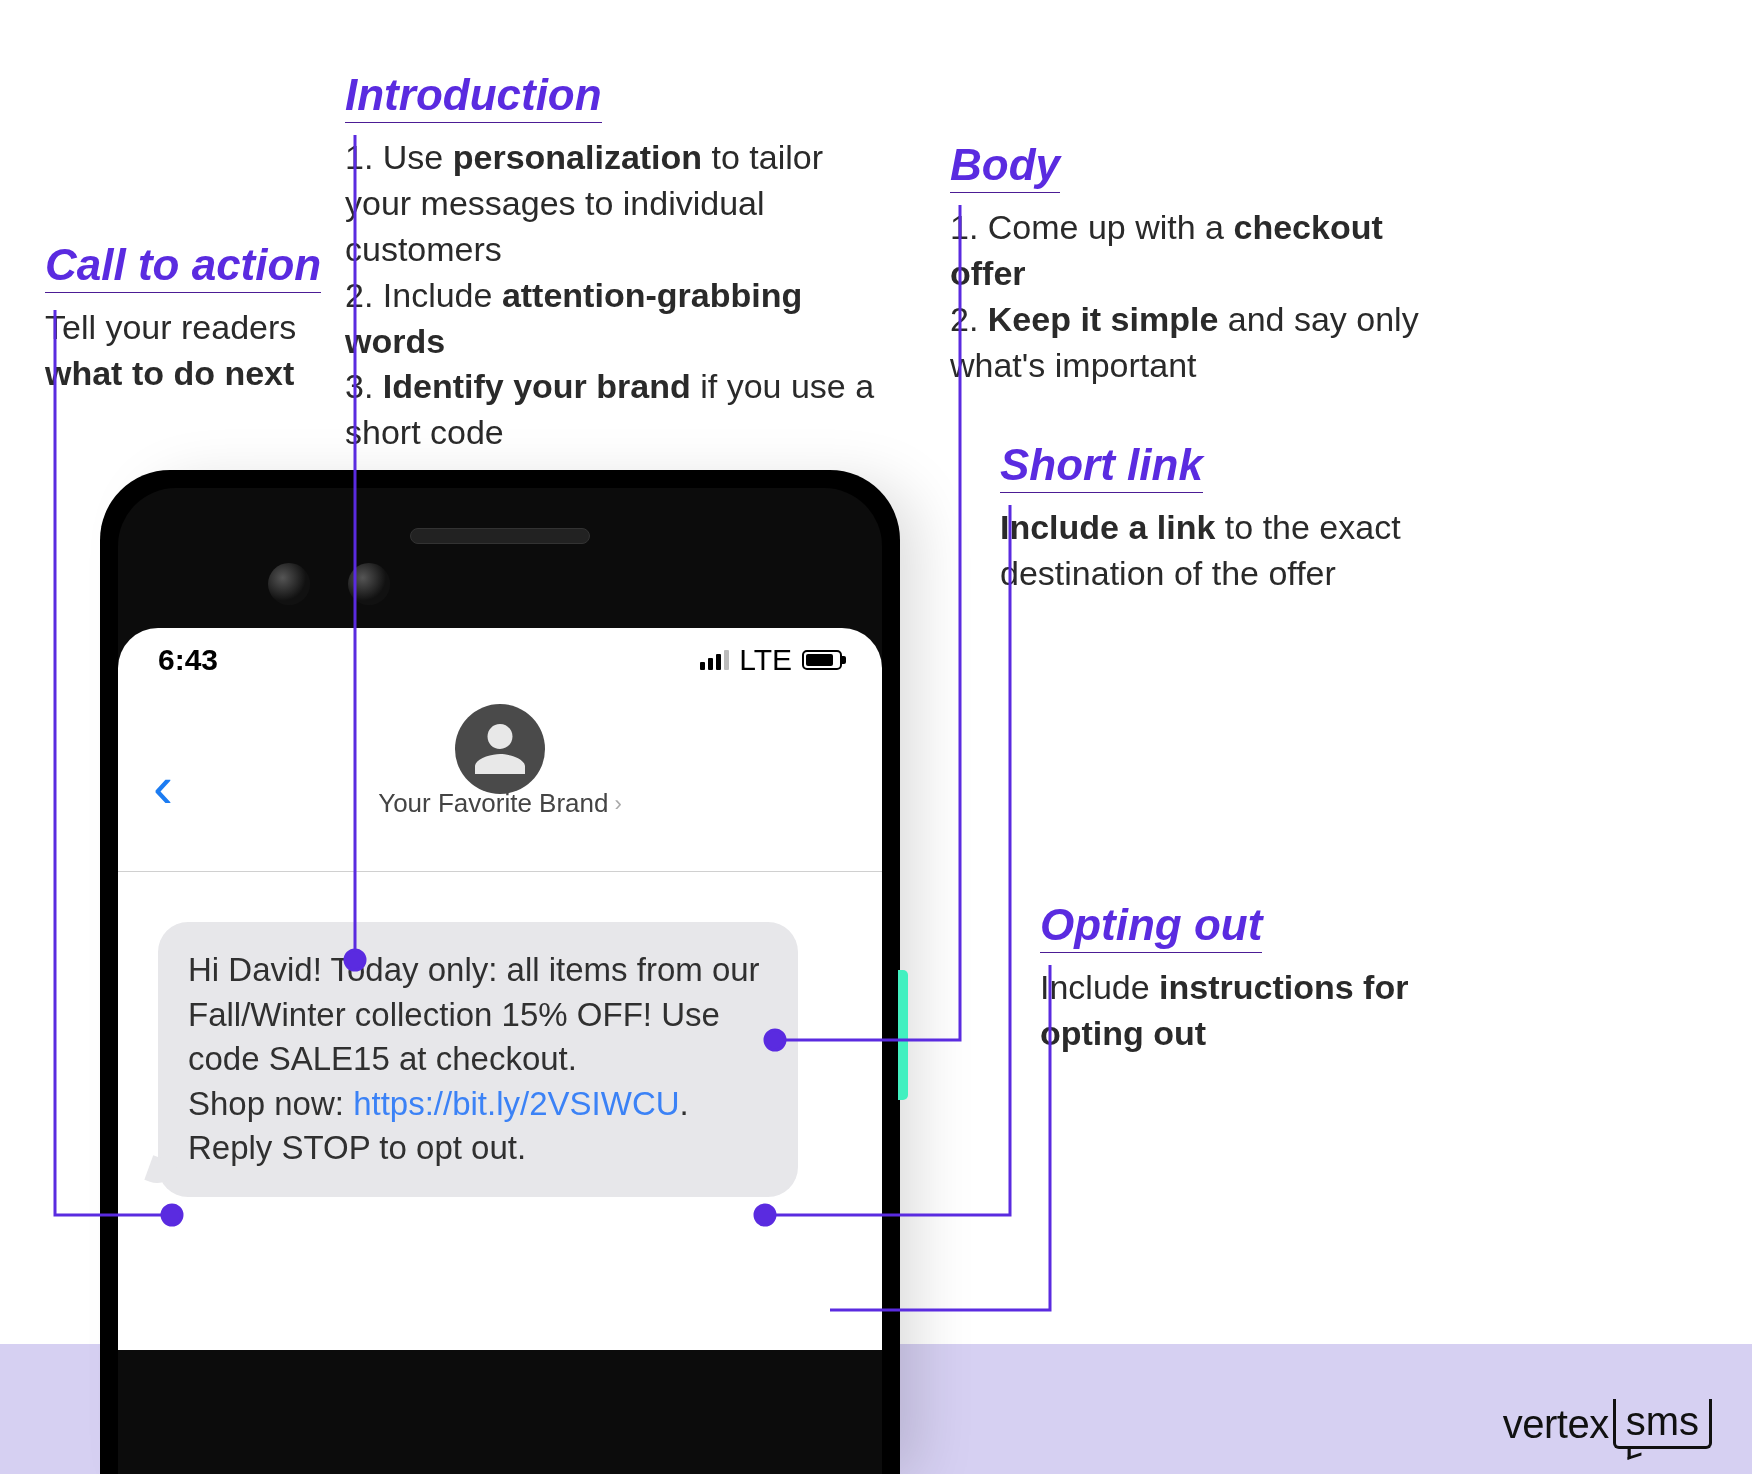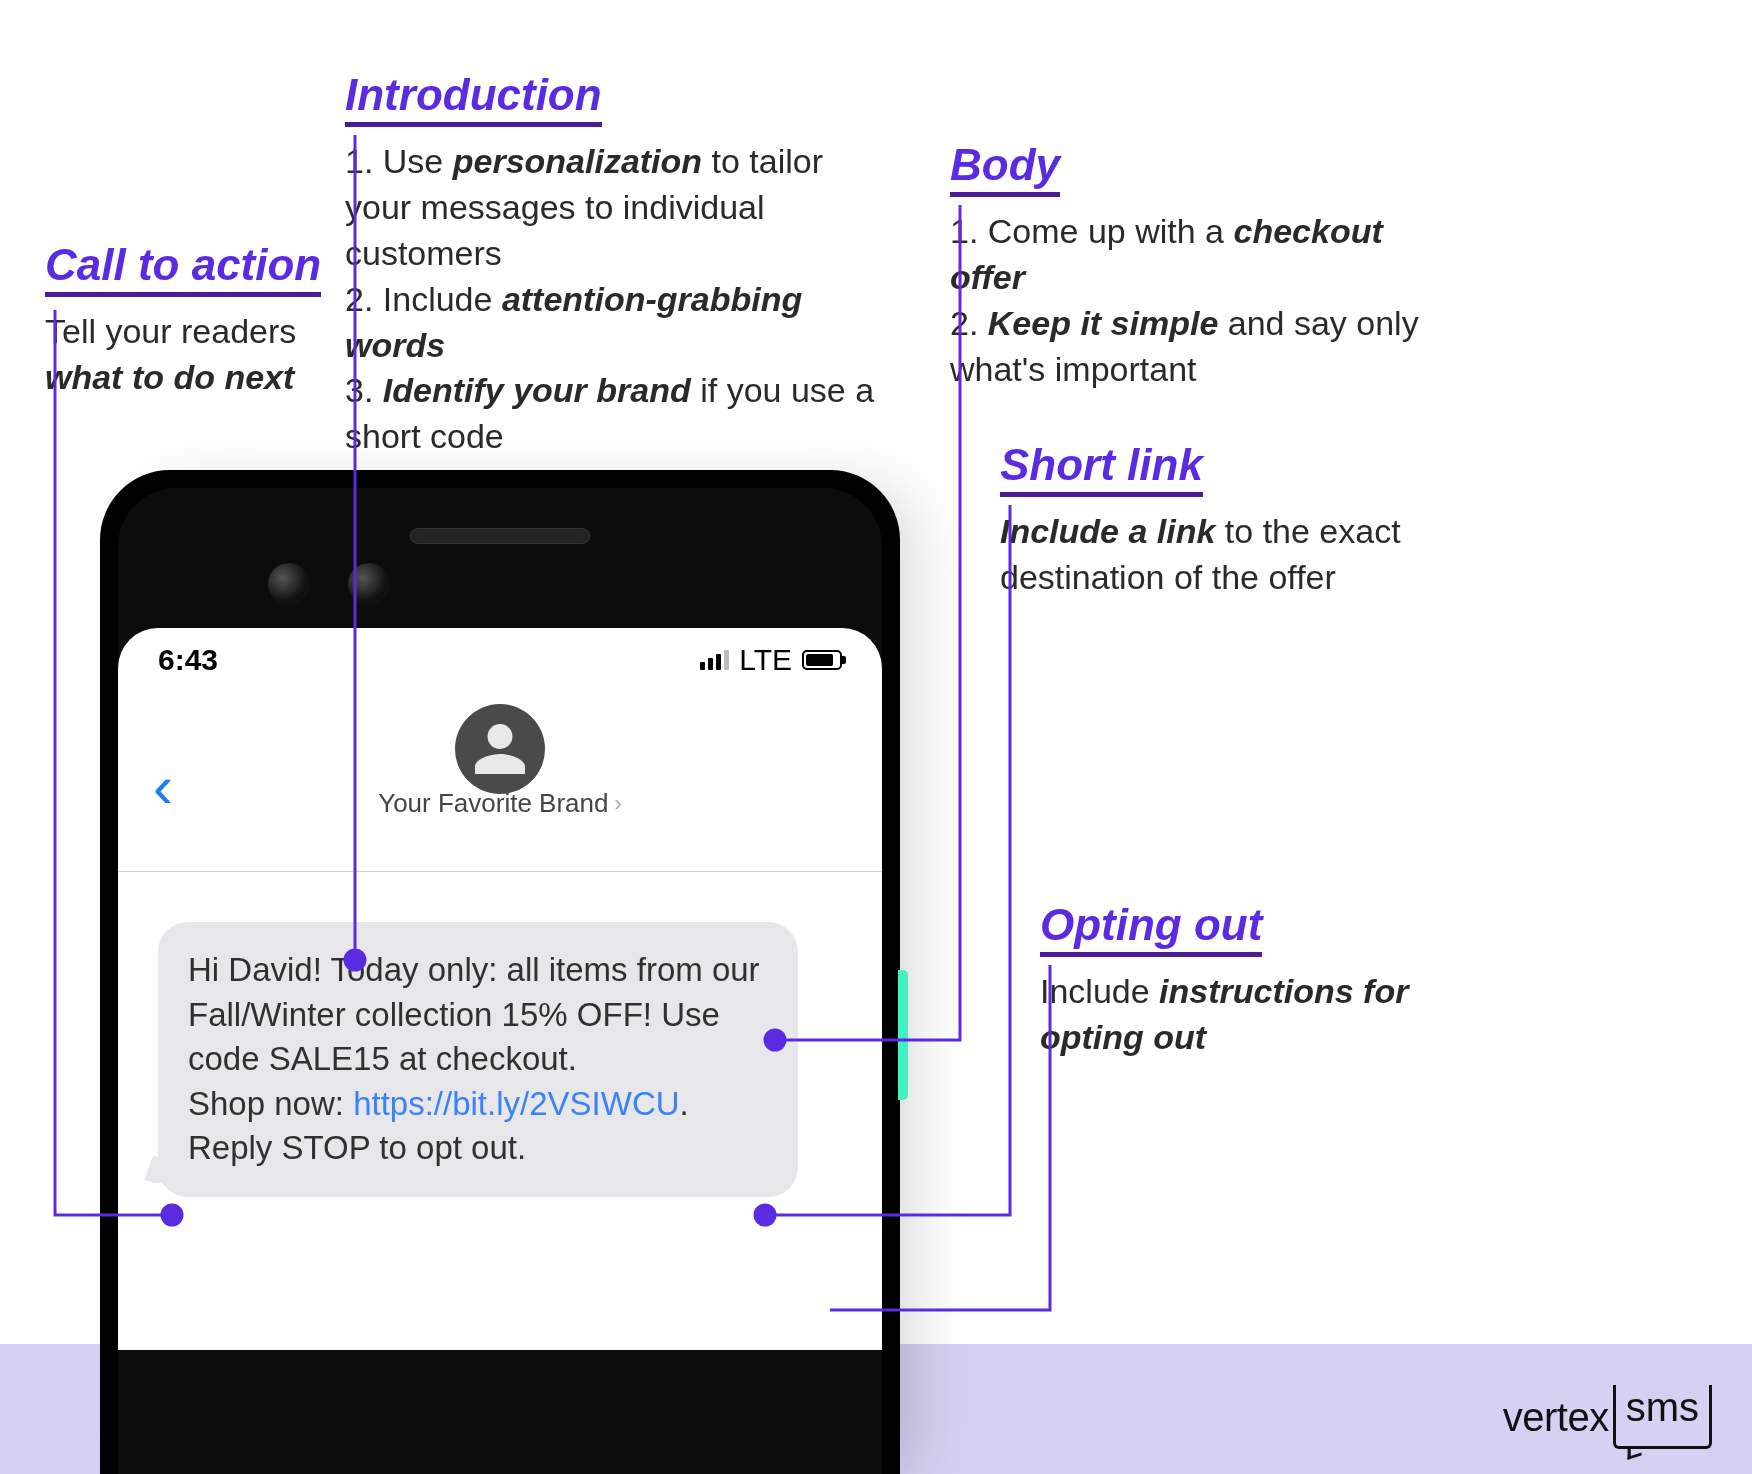--- a/index.html
+++ b/index.html
@@ -28,21 +28,21 @@
     color: #111;
     display: flex;
     align-items: center;
     gap: 4px;
   }
   .logo .vx { font-weight: 400; letter-spacing: -0.5px; }
   .logo .bubble {
     border: 3px solid #111;
     border-top: none;
     border-radius: 0 0 6px 6px;
-    padding: 0 10px 16px 10px;
+    padding: 0 10px 2px 10px;
     position: relative;
     font-weight: 500;
   }
   .logo .bubble::after {
     content: "";
     position: absolute;
     bottom: -12px;
     left: 12px;
     width: 10px;
     height: 10px;
@@ -199,32 +199,32 @@
   .bubble-msg .link { color:#3b82f6; }
 
   
   .callout {
     position: absolute;
   }
   .callout h3 {
     color: #5a2be0;
     font-size: 44px;
     font-weight: 800;
-    border-bottom: 5px solid #4c1d95;
+    border-bottom: 1px solid #4c1d95;
     display: inline-block;
     padding-bottom: 2px;
     margin-bottom: 12px;
     font-style: italic;
   }
   .callout .body {
     font-size: 34px;
     line-height: 1.35;
     color: #2a2a2a;
   }
-  .callout .body b { font-weight: 800; font-style: italic; }
+  .callout .body b { font-weight: 800; }
 
   #co-cta { left: 45px; top: 240px; width: 280px; }
   #co-intro { left: 345px; top: 70px; width: 540px; }
   #co-body { left: 950px; top: 140px; width: 510px; }
   #co-link { left: 1000px; top: 440px; width: 430px; }
   #co-opt { left: 1040px; top: 900px; width: 450px; }
 
   
   svg.overlay {
     position: absolute;

